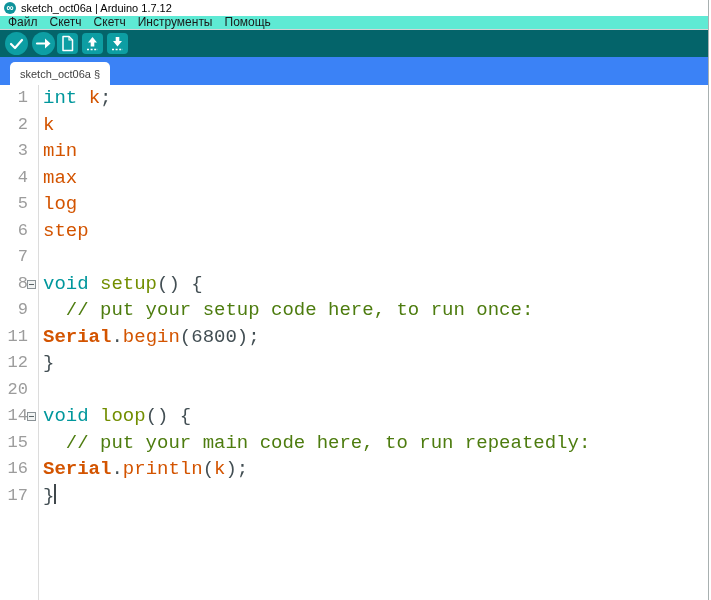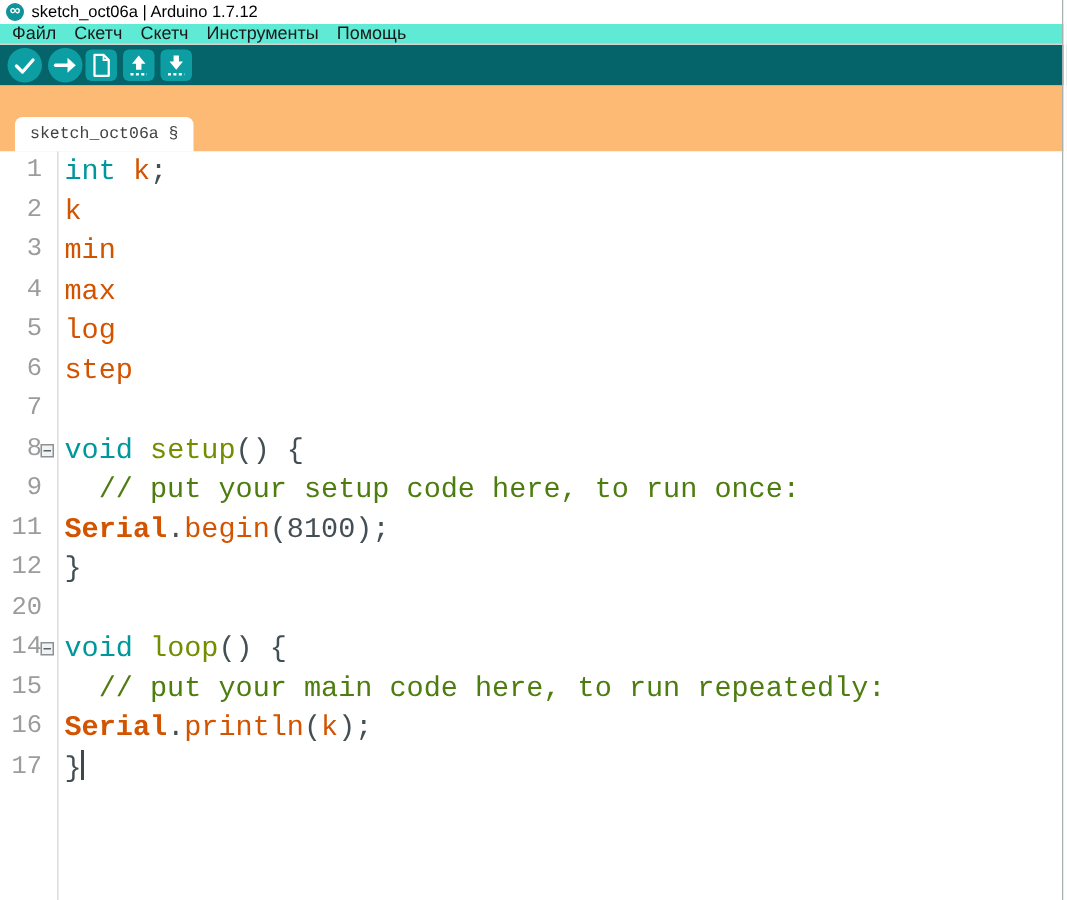--- a/index.html
+++ b/index.html
@@ -19,21 +19,21 @@
   .menubar{height:13px; display:flex; align-items:center; background:#5eead4;
     border-bottom:1px solid #d4d4d4; padding-left:2px;}
   .menu-item{font-size:12px; color:#1a1a1a; padding:0 6px; line-height:13px; cursor:default;}
   
   .toolbar{position:relative; height:27px; background:#04646A;}
   .tb-btn{position:absolute; background:#0D9EA3; cursor:pointer;}
   .tb-circle{top:2px; width:23px; height:23px; border-radius:50%;}
   .tb-square{top:3px; width:21px; height:21px; border-radius:4px;}
   .tb-btn svg{position:absolute; left:0; top:0; width:100%; height:100%;}
   
-  .tabstrip{position:relative; height:44px; background:#fdba74;font-family:Liberation Mono, monospace;}
+  .tabstrip{position:relative; height:28px; background:#3b82f6;}
   .tab{
     position:absolute; left:10px; bottom:0; height:23px; min-width:77px;
     background:#fff; border-radius:5px 5px 0 0; display:flex; align-items:center;
     justify-content:center; padding:0 10px; box-sizing:border-box;
   }
   .tab-label{font-size:11px; color:#424242; white-space:nowrap;}
   
   .editor{position:relative; height:515px; background:#fff;}
   .gutter-sep{position:absolute; left:38px; top:0; bottom:0; width:1px; background:#dcdcdc;}
   .code-row{display:flex; height:26.5px; line-height:26.5px;}
@@ -152,21 +152,21 @@
         <div class="code-row">
           <div class="gutter"><span>8</span><span class="fold"></span></div>
           <div class="code"><span class="tok-kw">void</span><span class="tok-pl"> </span><span class="tok-fn">setup</span><span class="tok-pl">() {</span></div>
         </div>
         <div class="code-row">
           <div class="gutter"><span>9</span></div>
           <div class="code"><span class="tok-cm">  // put your setup code here, to run once:</span></div>
         </div>
         <div class="code-row">
           <div class="gutter"><span>11</span></div>
-          <div class="code"><span class="tok-cls">Serial</span><span class="tok-pl">.</span><span class="tok-or">begin</span><span class="tok-pl">(8100);</span></div>
+          <div class="code"><span class="tok-cls">Serial</span><span class="tok-pl">.</span><span class="tok-or">begin</span><span class="tok-pl">(6800);</span></div>
         </div>
         <div class="code-row">
           <div class="gutter"><span>12</span></div>
           <div class="code"><span class="tok-pl">}</span></div>
         </div>
         <div class="code-row">
           <div class="gutter"><span>20</span></div>
           <div class="code"></div>
         </div>
         <div class="code-row">

